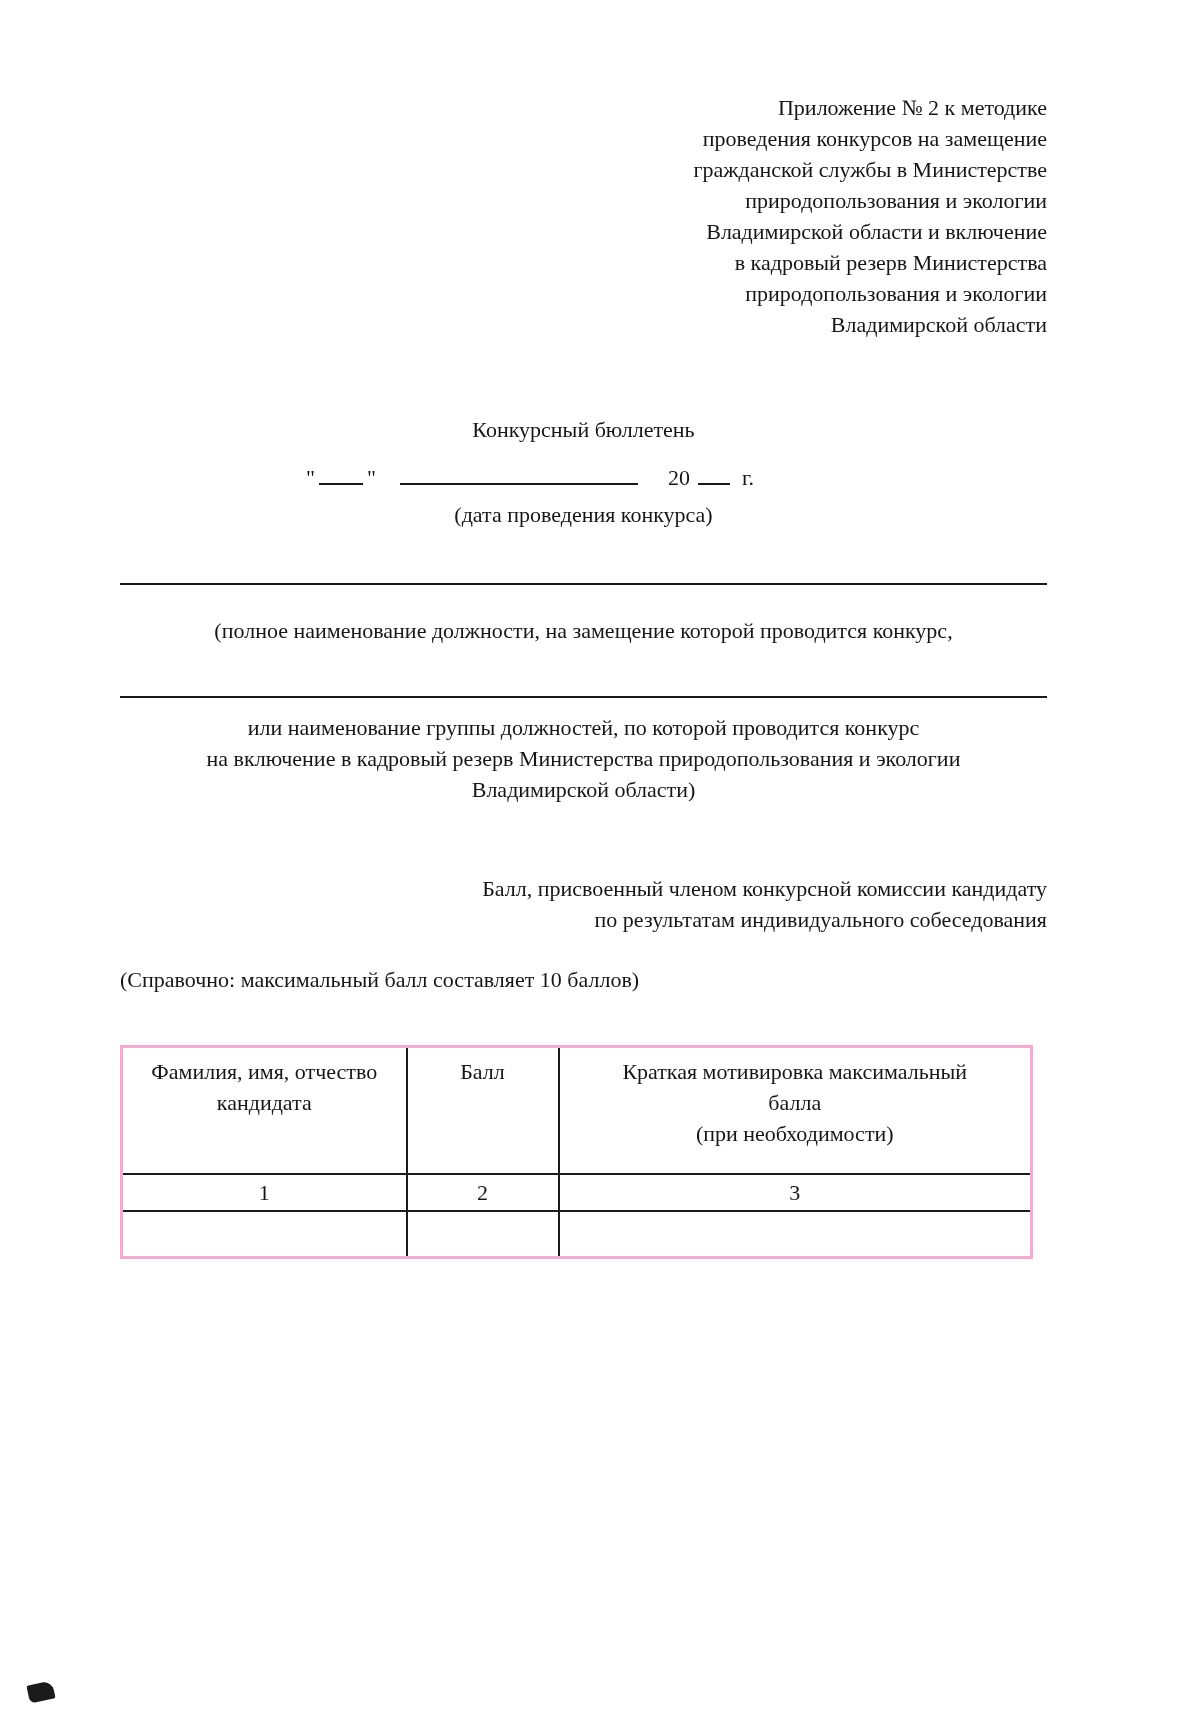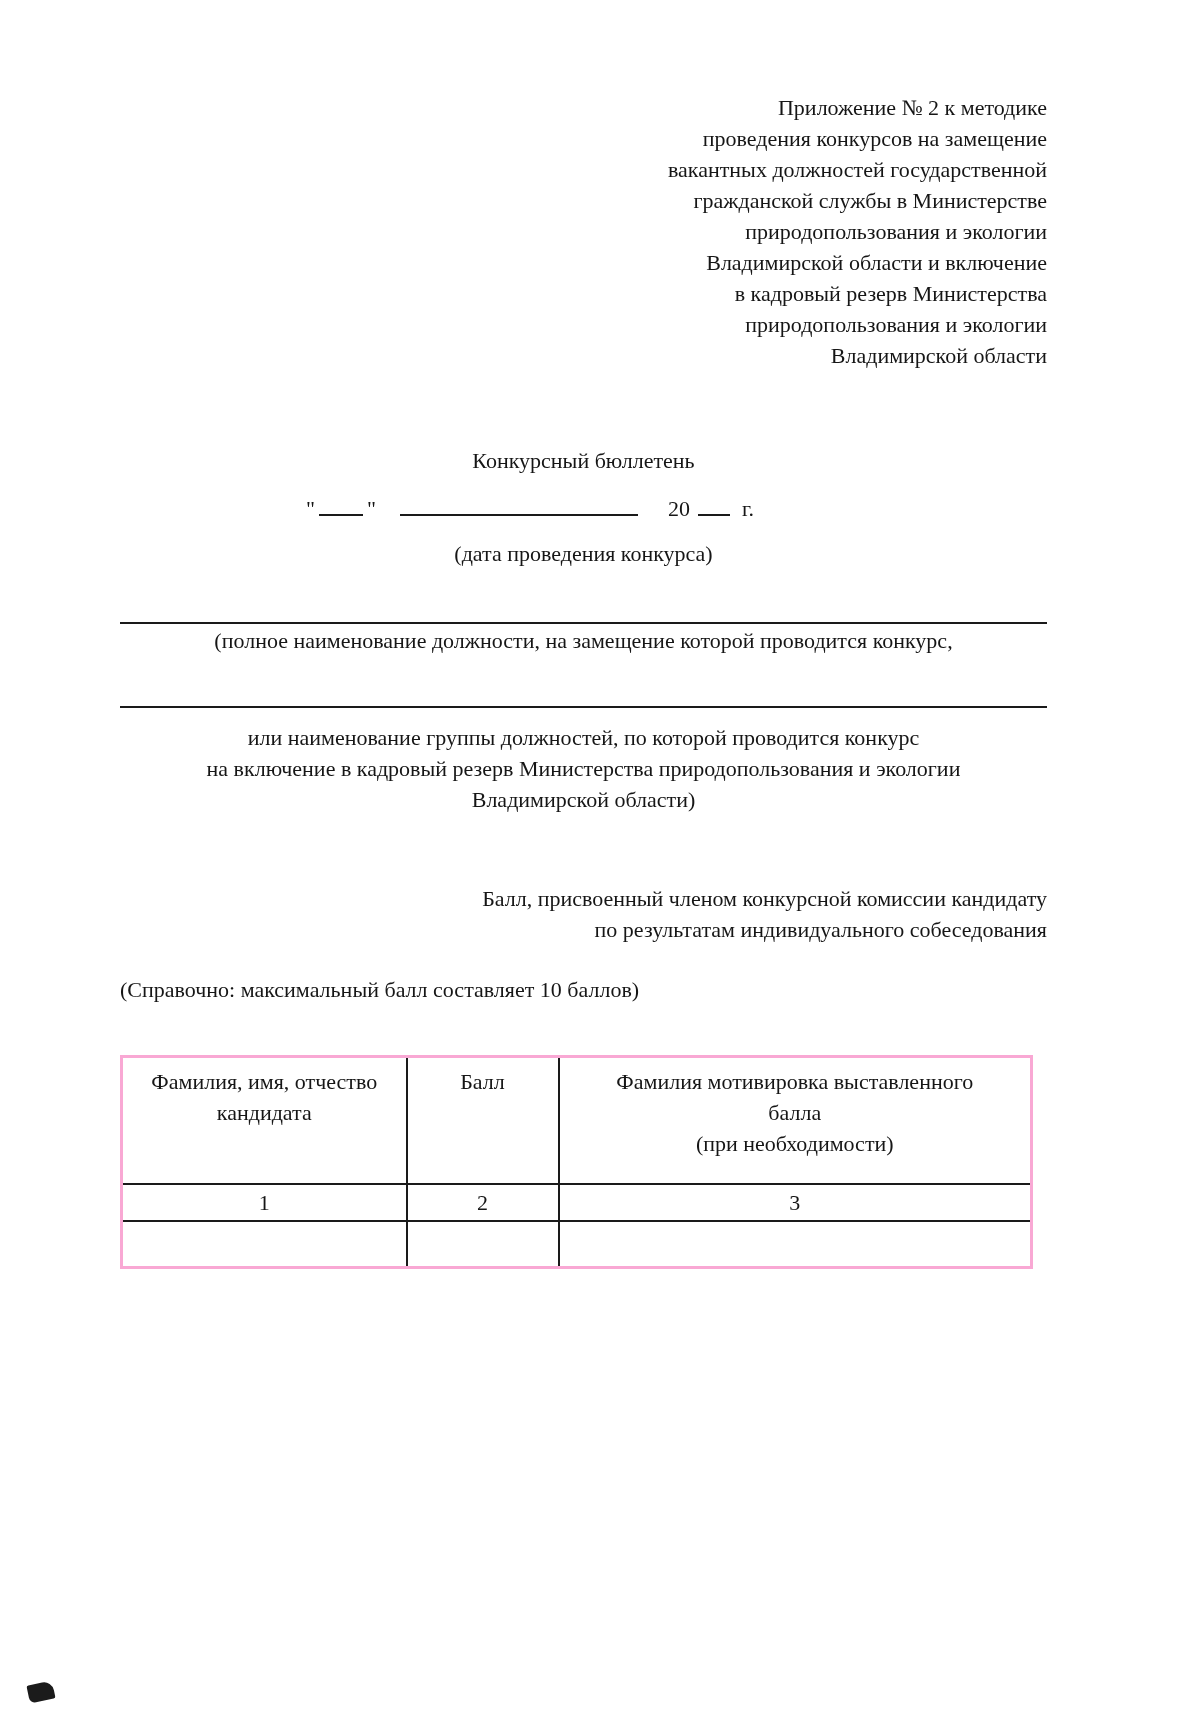--- a/index.html
+++ b/index.html
@@ -26,26 +26,26 @@
     border-bottom: 2px solid #1a1a1a;
     height: 24px;
     vertical-align: baseline;
     margin-bottom: -6px;
   }
   .blank.day   { width: 44px;  margin: 0 4px; }
   .blank.month { width: 238px; margin: 0 30px 0 24px; }
   .blank.year  { width: 32px;  margin: 0 12px 0 8px; }
 
   .caption-center { text-align: center; }
-  .date-caption { margin-top: 14px; }
+  .date-caption { margin-top: 6px; }
 
   .rule { border: 0; border-top: 2px solid #1a1a1a; height: 0; }
   .rule-1 { margin-top: 53px; }
   .rule-2 { margin-top: 50px; }
-  .pos-caption-1 { margin-top: 1px; text-align: center; }
+  .pos-caption-1 { margin-top: 30px; text-align: center; }
   .pos-caption-2 { margin-top: 14px; text-align: center; }
 
   .score-heading { margin-top: 68px; text-align: right; }
   .note { margin-top: 29px; text-align: left; }
 
   table.score-table {
     margin-top: 50px;
     border-collapse: collapse;
     width: 910px;
     table-layout: fixed;
@@ -81,21 +81,20 @@
   }
 </style>
 </head>
 <body>
 
 <div class="page">
 
   <div class="appendix">
     <div>Приложение № 2 к методике</div>
     <div>проведения конкурсов на замещение</div>
-    <div>вакантных должностей государственной</div>
     <div>гражданской службы в Министерстве</div>
     <div>природопользования и экологии</div>
     <div>Владимирской области и включение</div>
     <div>в кадровый резерв Министерства</div>
     <div>природопользования и экологии</div>
     <div>Владимирской области</div>
   </div>
 
   <div class="doc-title">Конкурсный бюллетень</div>
 
@@ -126,21 +125,21 @@
     <colgroup>
       <col class="col-1">
         <col class="col-2">
         <col class="col-3">
     </colgroup>
     <tbody>
       <tr class="header-row">
         <td>Фамилия, имя, отчество кандидата</td>
         <td>Балл</td>
         <td>
-          <div>Фамилия мотивировка выставленного</div>
+          <div>Краткая мотивировка максимальный</div>
           <div>балла</div>
           <div>(при необходимости)</div>
         </td>
       </tr>
       <tr class="number-row">
         <td>1</td>
         <td>2</td>
         <td>3</td>
       </tr>
       <tr class="entry-row">

